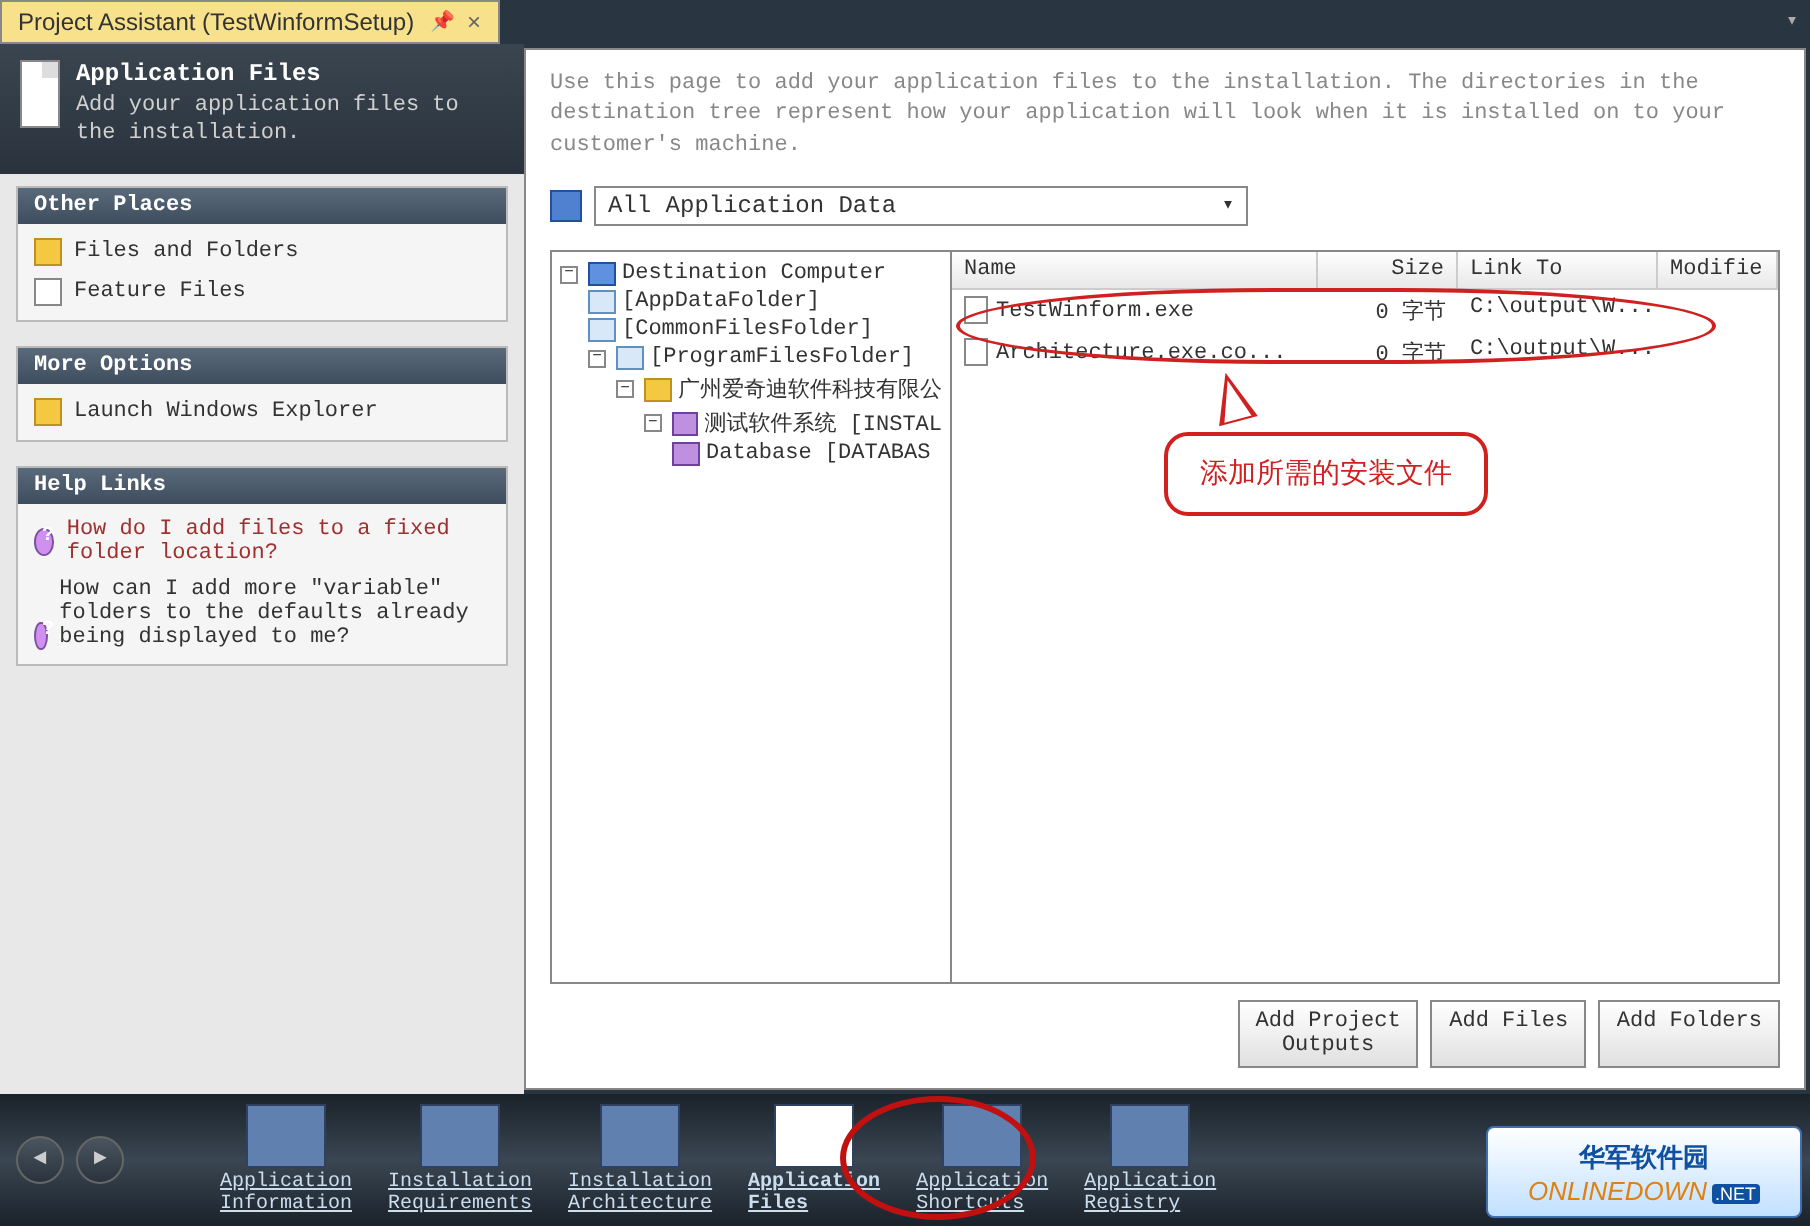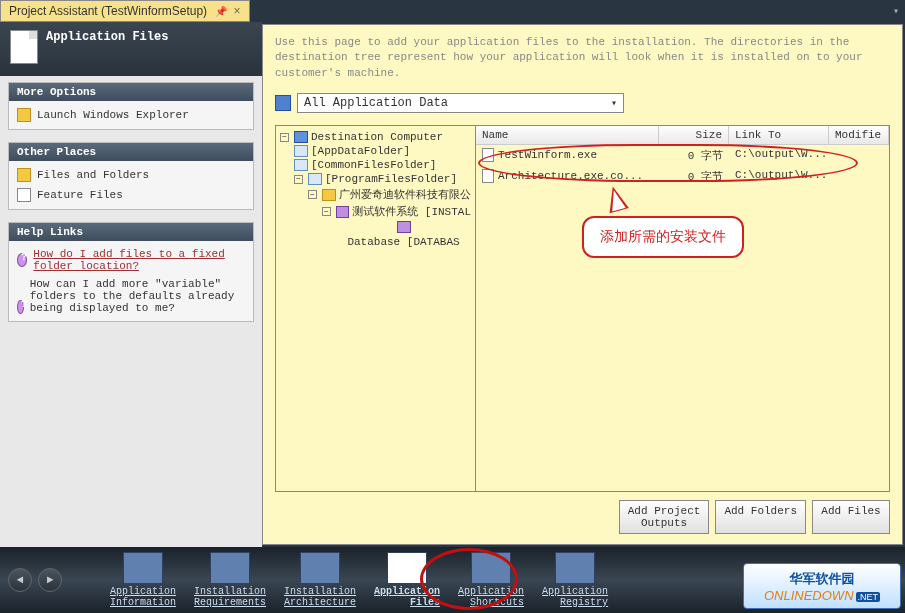--- a/index.html
+++ b/index.html
@@ -22,36 +22,36 @@
 .section { border: 1px solid #bbb; margin: 6px 8px; background: #f5f5f5; }
 .section-head { background: linear-gradient(#5a6a7a,#3d4d5d); color: #fff; font-weight: bold; padding: 3px 8px; font-size: 11px; }
 .section-body { padding: 4px 6px; }
 .item { display: flex; align-items: center; gap: 6px; padding: 3px 2px; font-size: 11px; cursor: pointer; }
 .item-icon { width: 14px; height: 14px; display: inline-block; }
 .icon-folder-open { background: #f5c842; border: 1px solid #c09020; }
 .icon-folder { background: #f5c842; border: 1px solid #c09020; }
 .icon-file { background: #fff; border: 1px solid #888; }
 .icon-help { background: #d090f0; border-radius: 50%; border: 1px solid #8050a0; position: relative; }
 .icon-help::after { content: "?"; position: absolute; top: -2px; left: 3px; color: #fff; font-size: 10px; font-weight: bold; }
-.link-text { color: #a03030; text-decoration: underline; }
-
-.right-panel { flex: 1; background: #fef9c3; border: 1px solid #888; margin: 2px 2px 2px 0; padding: 10px 12px; display: flex; flex-direction: column; }
+.link-text { color: #a03030; }
+
+.right-panel { flex: 1; background: #ffffff; border: 1px solid #888; margin: 2px 2px 2px 0; padding: 10px 12px; display: flex; flex-direction: column; }
 .desc-text { color: #888; font-size: 11px; line-height: 1.4; margin-bottom: 12px; }
 .dropdown-row { display: flex; align-items: center; margin-bottom: 12px; }
 .dd-icon { width: 16px; height: 16px; background: #5080d0; border: 1px solid #2050a0; margin-right: 6px; }
 .dropdown { border: 1px solid #888; padding: 2px 6px; background: #fff; width: 327px; display: flex; justify-content: space-between; align-items: center; cursor: pointer; }
 .dd-arrow { font-size: 10px; }
 
 .content-split { display: flex; flex: 1; gap: 0; border: 1px solid #888; }
 .tree-pane { width: 200px; padding: 4px; overflow: hidden; border-right: 1px solid #888; }
 .tree-item { display: flex; align-items: center; gap: 3px; font-size: 11px; padding: 1px 0; white-space: nowrap; }
 .tree-indent-1 { padding-left: 14px; }
 .tree-indent-2 { padding-left: 28px; }
 .tree-indent-3 { padding-left: 42px; }
-.tree-indent-4 { padding-left: 56px; flex-direction: column; }
+.tree-indent-4 { padding-left: 56px; }
 .exp { width: 9px; height: 9px; border: 1px solid #888; display: inline-flex; align-items: center; justify-content: center; font-size: 8px; line-height: 1; cursor: pointer; margin-right: 2px; }
 .ti-icon { width: 14px; height: 12px; display: inline-block; }
 .ic-computer { background: #6090e0; border: 1px solid #2050a0; }
 .ic-folder-closed { background: #d8e8f8; border: 1px solid #6090c0; }
 .ic-folder-yellow { background: #f5c842; border: 1px solid #c09020; }
 .ic-box { background: #c090e0; border: 1px solid #7040a0; }
 
 .file-pane { flex: 1; display: flex; flex-direction: column; position: relative; }
 .file-header { display: flex; background: linear-gradient(#fff,#e8e8e8); border-bottom: 1px solid #ccc; }
 .file-header div { padding: 3px 6px; font-size: 11px; border-right: 1px solid #ccc; }
@@ -66,21 +66,21 @@
 .red-circle { position: absolute; border: 2px solid #d02020; border-radius: 50%/60%; pointer-events: none; }
 .red-callout { position: absolute; border: 2px solid #d02020; border-radius: 12px; background: #fff; padding: 10px 16px; color: #d02020; font-size: 14px; font-family: "SimSun", sans-serif; margin-left: 16px; }
 .callout-tail { position: absolute; width: 0; height: 0; border-left: 10px solid transparent; border-right: 10px solid transparent; border-bottom: 25px solid #d02020; }
 .callout-tail::after { content: ""; position: absolute; left: -7px; top: 4px; width: 0; height: 0; border-left: 7px solid transparent; border-right: 7px solid transparent; border-bottom: 20px solid #fff; }
 
 .button-row { display: flex; justify-content: flex-end; gap: 6px; padding: 8px 0 0 0; }
 .btn { border: 1px solid #888; background: linear-gradient(#fff,#e0e0e0); padding: 4px 8px; font-size: 11px; cursor: pointer; text-align: center; min-width: 78px; font-family: "Courier New", monospace; }
 
 .bottom-nav { height: 66px; background: linear-gradient(#1a222a 0%, #3a4652 50%, #1a222a 100%); display: flex; align-items: center; padding: 0 8px; gap: 6px; position: relative; }
 .nav-back, .nav-fwd { width: 24px; height: 24px; border-radius: 50%; background: linear-gradient(#4a5560,#2a333d); border: 1px solid #666; color: #ccc; display: flex; align-items: center; justify-content: center; cursor: pointer; font-size: 11px; }
-.nav-item { display: flex; flex-direction: column; align-items: center; gap: 2px; color: #cde; font-size: 10px; text-align: right; cursor: pointer; padding: 4px 6px; }
+.nav-item { display: flex; flex-direction: column; align-items: center; gap: 2px; color: #cde; font-size: 10px; text-align: left; cursor: pointer; padding: 4px 6px; }
 .nav-icon { width: 40px; height: 32px; background: #6080b0; border: 1px solid #304060; }
 .nav-icon.active { background: #fff; }
 .nav-label { line-height: 1.1; text-decoration: underline; }
 .nav-circle { position: absolute; border: 3px solid #c01010; border-radius: 50%; width: 98px; height: 62px; pointer-events: none; }
 
 .watermark { position: absolute; right: 4px; bottom: 4px; width: 158px; height: 46px; background: linear-gradient(#fff,#c0e0ff); border: 1px solid #4070b0; border-radius: 4px; display: flex; flex-direction: column; align-items: center; justify-content: center; font-family: Arial, sans-serif; }
 .watermark .cn { font-size: 13px; font-weight: bold; color: #1050a0; }
 .watermark .en { font-size: 13px; font-weight: normal; font-style: italic; color: #1050a0; }
 .watermark .en span { color: #e08010; }
 </style>
@@ -95,43 +95,44 @@
   </div>
   <div class="top-bar-right">▾</div>
 </div>
 
 <div class="main-area">
   <div class="left-panel">
     <div class="header-section">
       <div class="header-icon"></div>
       <div class="header-text">
         <h2>Application Files</h2>
+        <p>Add your application files to the installation.</p>
+      </div>
+    </div>
+
+    <div class="section">
+      <div class="section-head">Other Places</div>
+      <div class="section-body">
+        <div class="item">
+          <span class="item-icon icon-folder"></span>
+          <span>Files and Folders</span>
+        </div>
+        <div class="item">
+          <span class="item-icon icon-file"></span>
+          <span>Feature Files</span>
+        </div>
       </div>
     </div>
 
     <div class="section">
       <div class="section-head">More Options</div>
       <div class="section-body">
         <div class="item">
           <span class="item-icon icon-folder-open"></span>
           <span>Launch Windows Explorer</span>
-        </div>
-      </div>
-    </div>
-
-    <div class="section">
-      <div class="section-head">Other Places</div>
-      <div class="section-body">
-        <div class="item">
-          <span class="item-icon icon-folder"></span>
-          <span>Files and Folders</span>
-        </div>
-        <div class="item">
-          <span class="item-icon icon-file"></span>
-          <span>Feature Files</span>
         </div>
       </div>
     </div>
 
     <div class="section">
       <div class="section-head">Help Links</div>
       <div class="section-body">
         <div class="item">
           <span class="item-icon icon-help"></span>
           <span class="link-text">How do I add files to a fixed folder location?</span>
@@ -213,22 +214,22 @@
 
         <div class="red-circle" style="top:18px; left:2px; width:380px; height:38px;"></div>
         <div class="callout-tail" style="top:60px; left:130px; transform: rotate(-15deg);"></div>
         <div class="red-callout" style="top:90px; left:90px;">添加所需的安装文件</div>
       </div>
     </div>
 
     <div class="button-row">
       <div class="btn" style="white-space:pre-line">Add Project
 Outputs</div>
+      <div class="btn">Add Files</div>
       <div class="btn">Add Folders</div>
-      <div class="btn">Add Files</div>
     </div>
   </div>
 </div>
 
 <div class="bottom-nav">
   <div class="nav-back">◄</div>
   <div class="nav-fwd">►</div>
   <div style="width:30px"></div>
   <div class="nav-item">
     <div class="nav-icon"></div>

